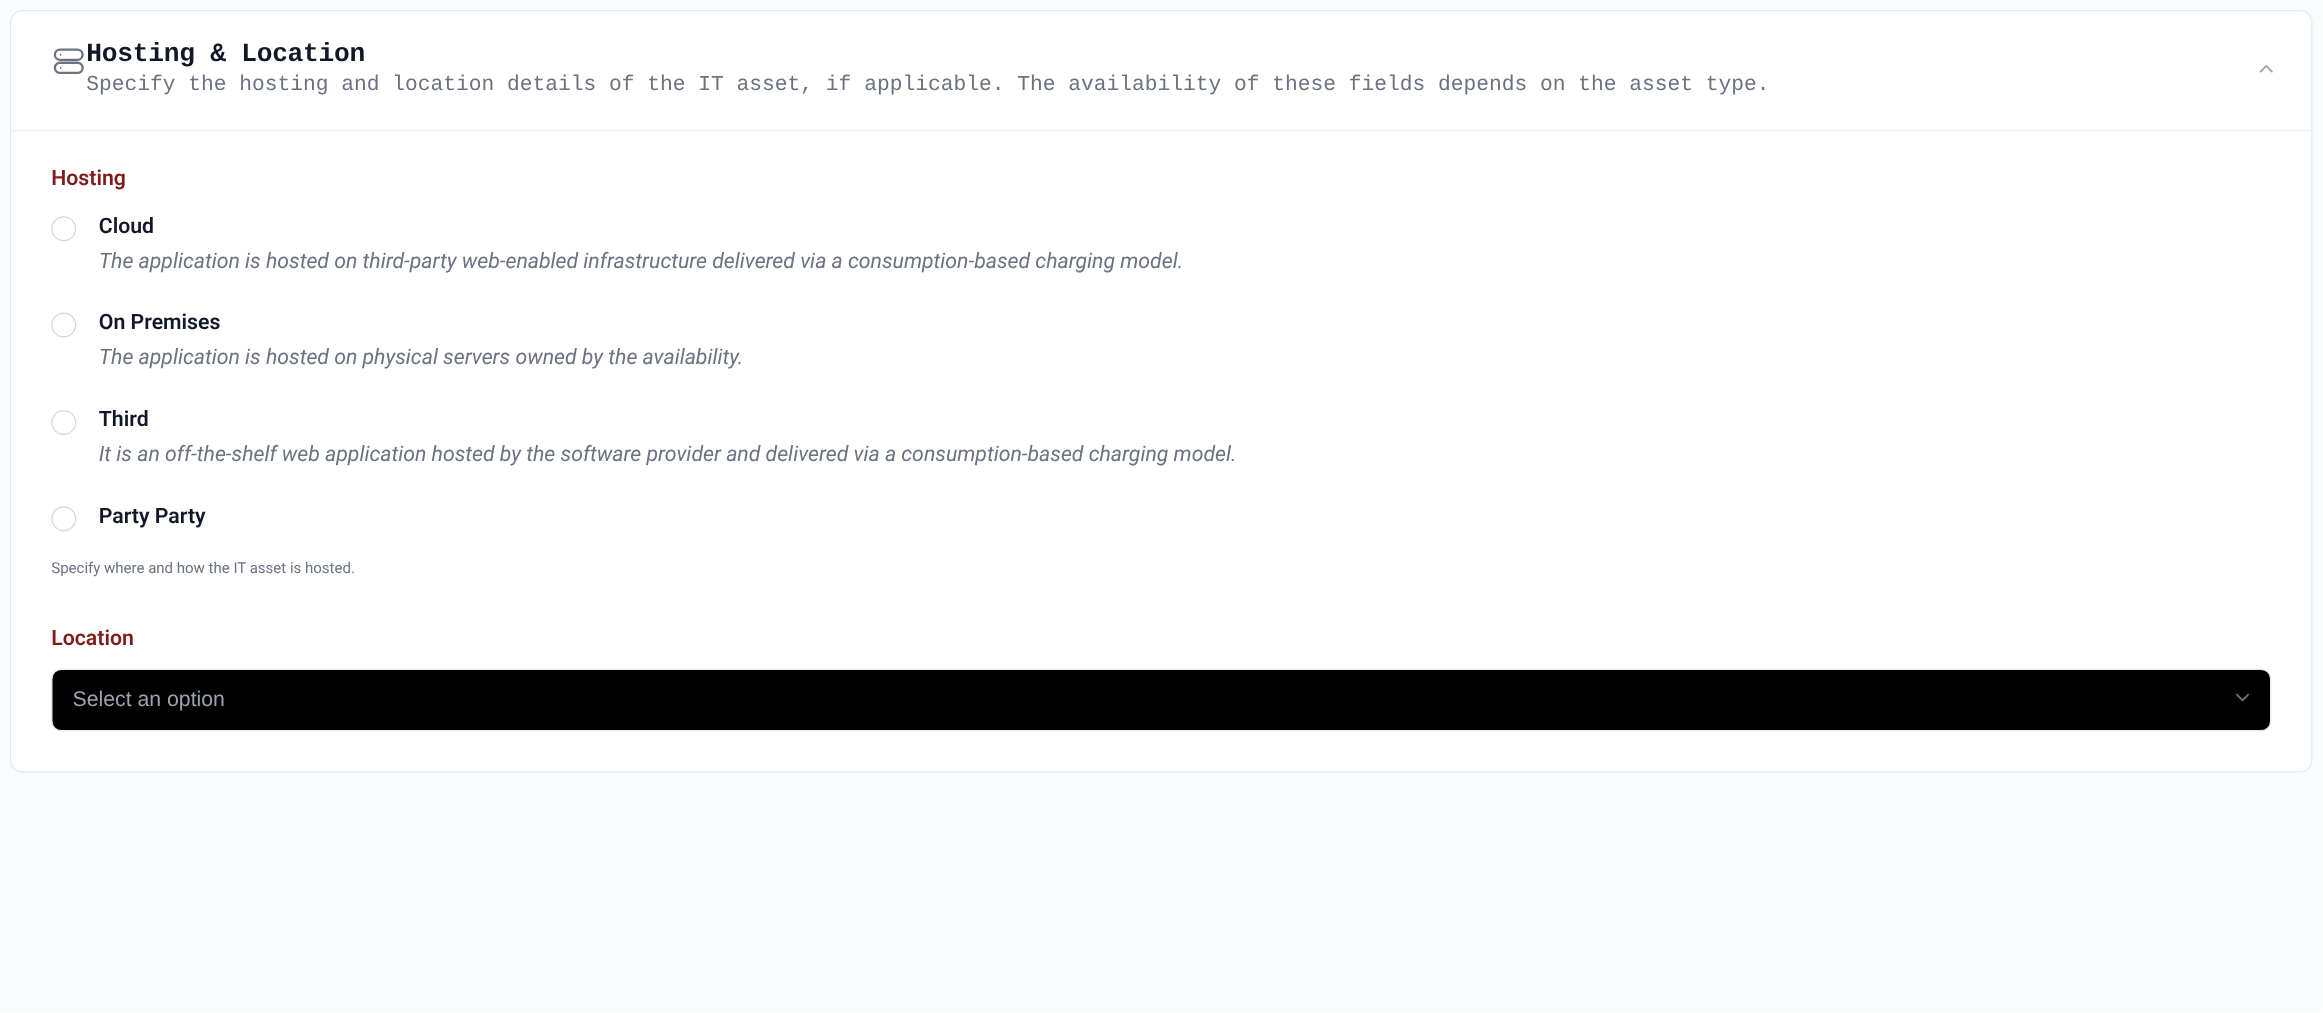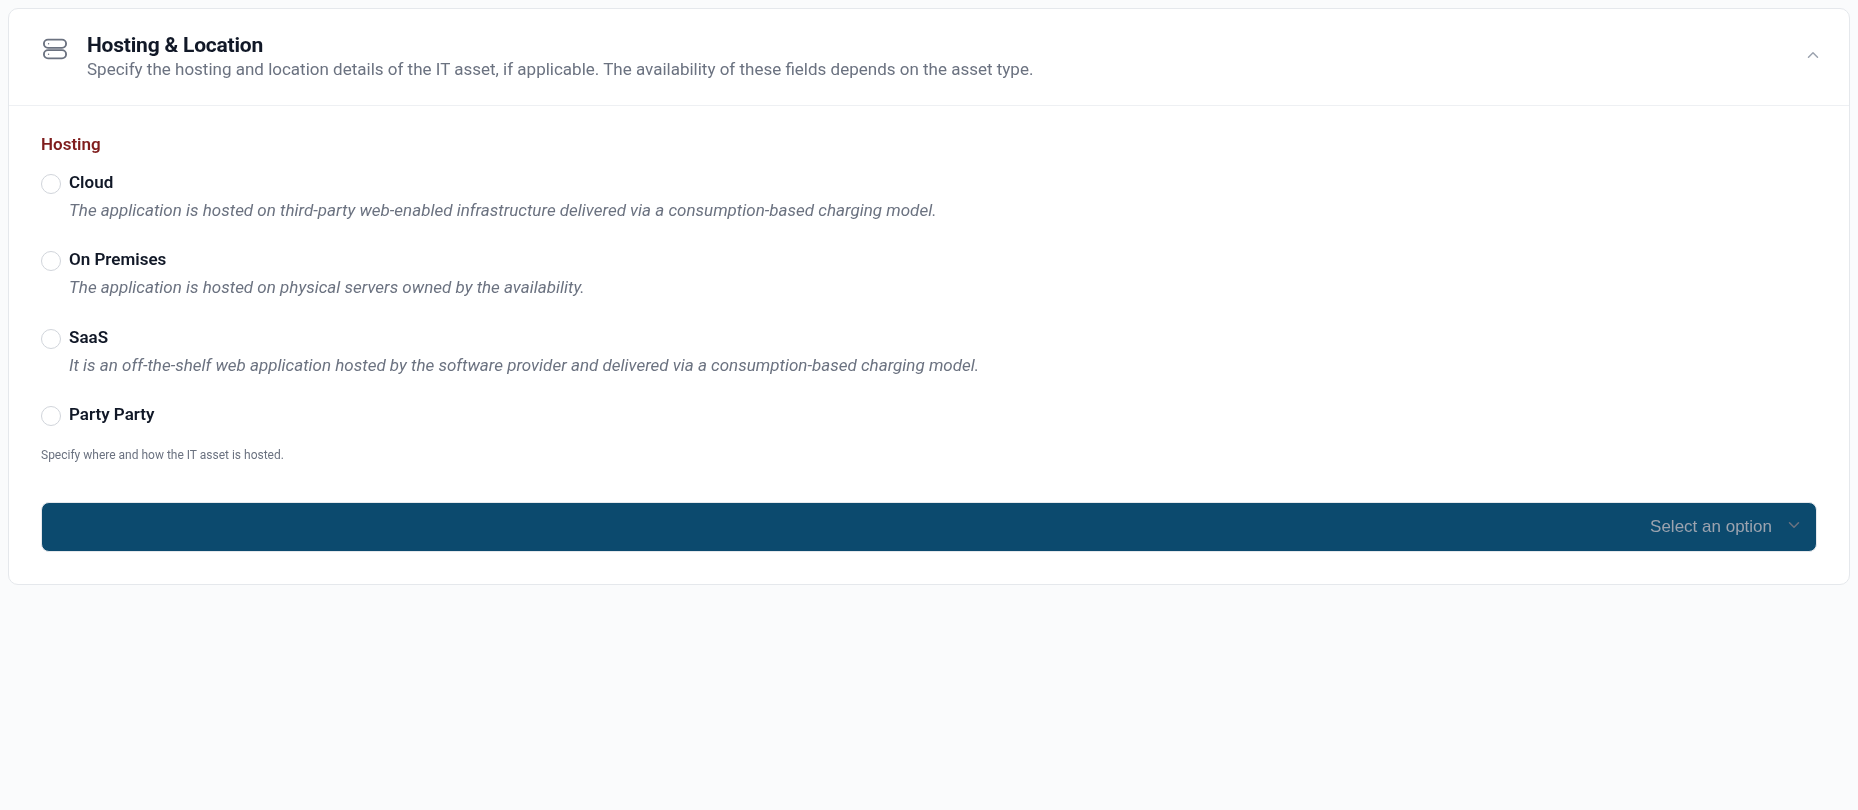--- a/index.html
+++ b/index.html
@@ -16,23 +16,23 @@
     .card {
       background: #ffffff;
       border: 1px solid #e5e8ec;
       border-radius: 10px;
       width: 100%;
     }
     .card-header {
       display: flex;
       align-items: flex-start;
       padding: 24px 32px 22px 32px;
-      gap: 18px;
       border-bottom: 1px solid #eef0f3;
       position: relative;
+      font-family: Liberation Mono, monospace;
     }
     .header-icon {
       flex: 0 0 auto;
       width: 28px;
       height: 28px;
       margin-top: 2px;
       color: #6b7280;
     }
     .header-text {
       flex: 1 1 auto;
@@ -74,21 +74,21 @@
       margin-bottom: 18px;
     }
     .radio-group {
       display: flex;
       flex-direction: column;
       gap: 26px;
     }
     .radio-item {
       display: flex;
       align-items: flex-start;
-      gap: 8px;
+      gap: 18px;
     }
     .radio-input {
       flex: 0 0 auto;
       width: 20px;
       height: 20px;
       border: 1.5px solid #d1d5db;
       border-radius: 50%;
       margin-top: 2px;
       background: #fff;
       cursor: pointer;
@@ -117,29 +117,29 @@
       margin-top: 40px;
     }
     .select-wrap {
       margin-top: 14px;
       position: relative;
     }
     .select-box {
       width: 100%;
       border: 1px solid #e5e8ec;
       border-radius: 8px;
-      background: #0c4a6e;
+      background: #000000;
       padding: 14px 44px 14px 16px;
       font-size: 17px;
       color: #9ca3af;
       text-align: left;
       cursor: pointer;
       display: flex;
       align-items: center;
-      justify-content: flex-end;
+      justify-content: flex-start;
     }
     .select-caret {
       position: absolute;
       right: 14px;
       top: 50%;
       transform: translateY(-50%);
       color: #6b7280;
       pointer-events: none;
     }
   </style>
@@ -187,37 +187,38 @@
         <span class="radio-input" role="radio" aria-checked="false"></span>
         <span class="radio-text">
           <span class="radio-title">On Premises</span>
           <div class="radio-desc">The application is hosted on physical servers owned by the availability.</div>
         </span>
       </label>
 
       <label class="radio-item">
         <span class="radio-input" role="radio" aria-checked="false"></span>
         <span class="radio-text">
-          <span class="radio-title">SaaS</span>
+          <span class="radio-title">Third</span>
           <div class="radio-desc">It is an off-the-shelf web application hosted by the software provider and delivered via a consumption-based charging model.</div>
         </span>
       </label>
 
       <label class="radio-item">
         <span class="radio-input" role="radio" aria-checked="false"></span>
         <span class="radio-text">
           <span class="radio-title">Party Party</span>
         </span>
       </label>
 
     </div>
 
     <div class="helper-text">Specify where and how the IT asset is hosted.</div>
 
     <div class="section-gap">
+      <div class="field-label" style="margin-bottom:0;">Location</div>
       <div class="select-wrap">
         <button type="button" class="select-box">
           <span>Select an option</span>
         </button>
         <span class="select-caret">
           <svg viewBox="0 0 24 24" width="18" height="18" fill="none" stroke="currentColor" stroke-width="2" stroke-linecap="round" stroke-linejoin="round">
             <polyline points="6 9 12 15 18 9"></polyline>
           </svg>
         </span>
       </div>

